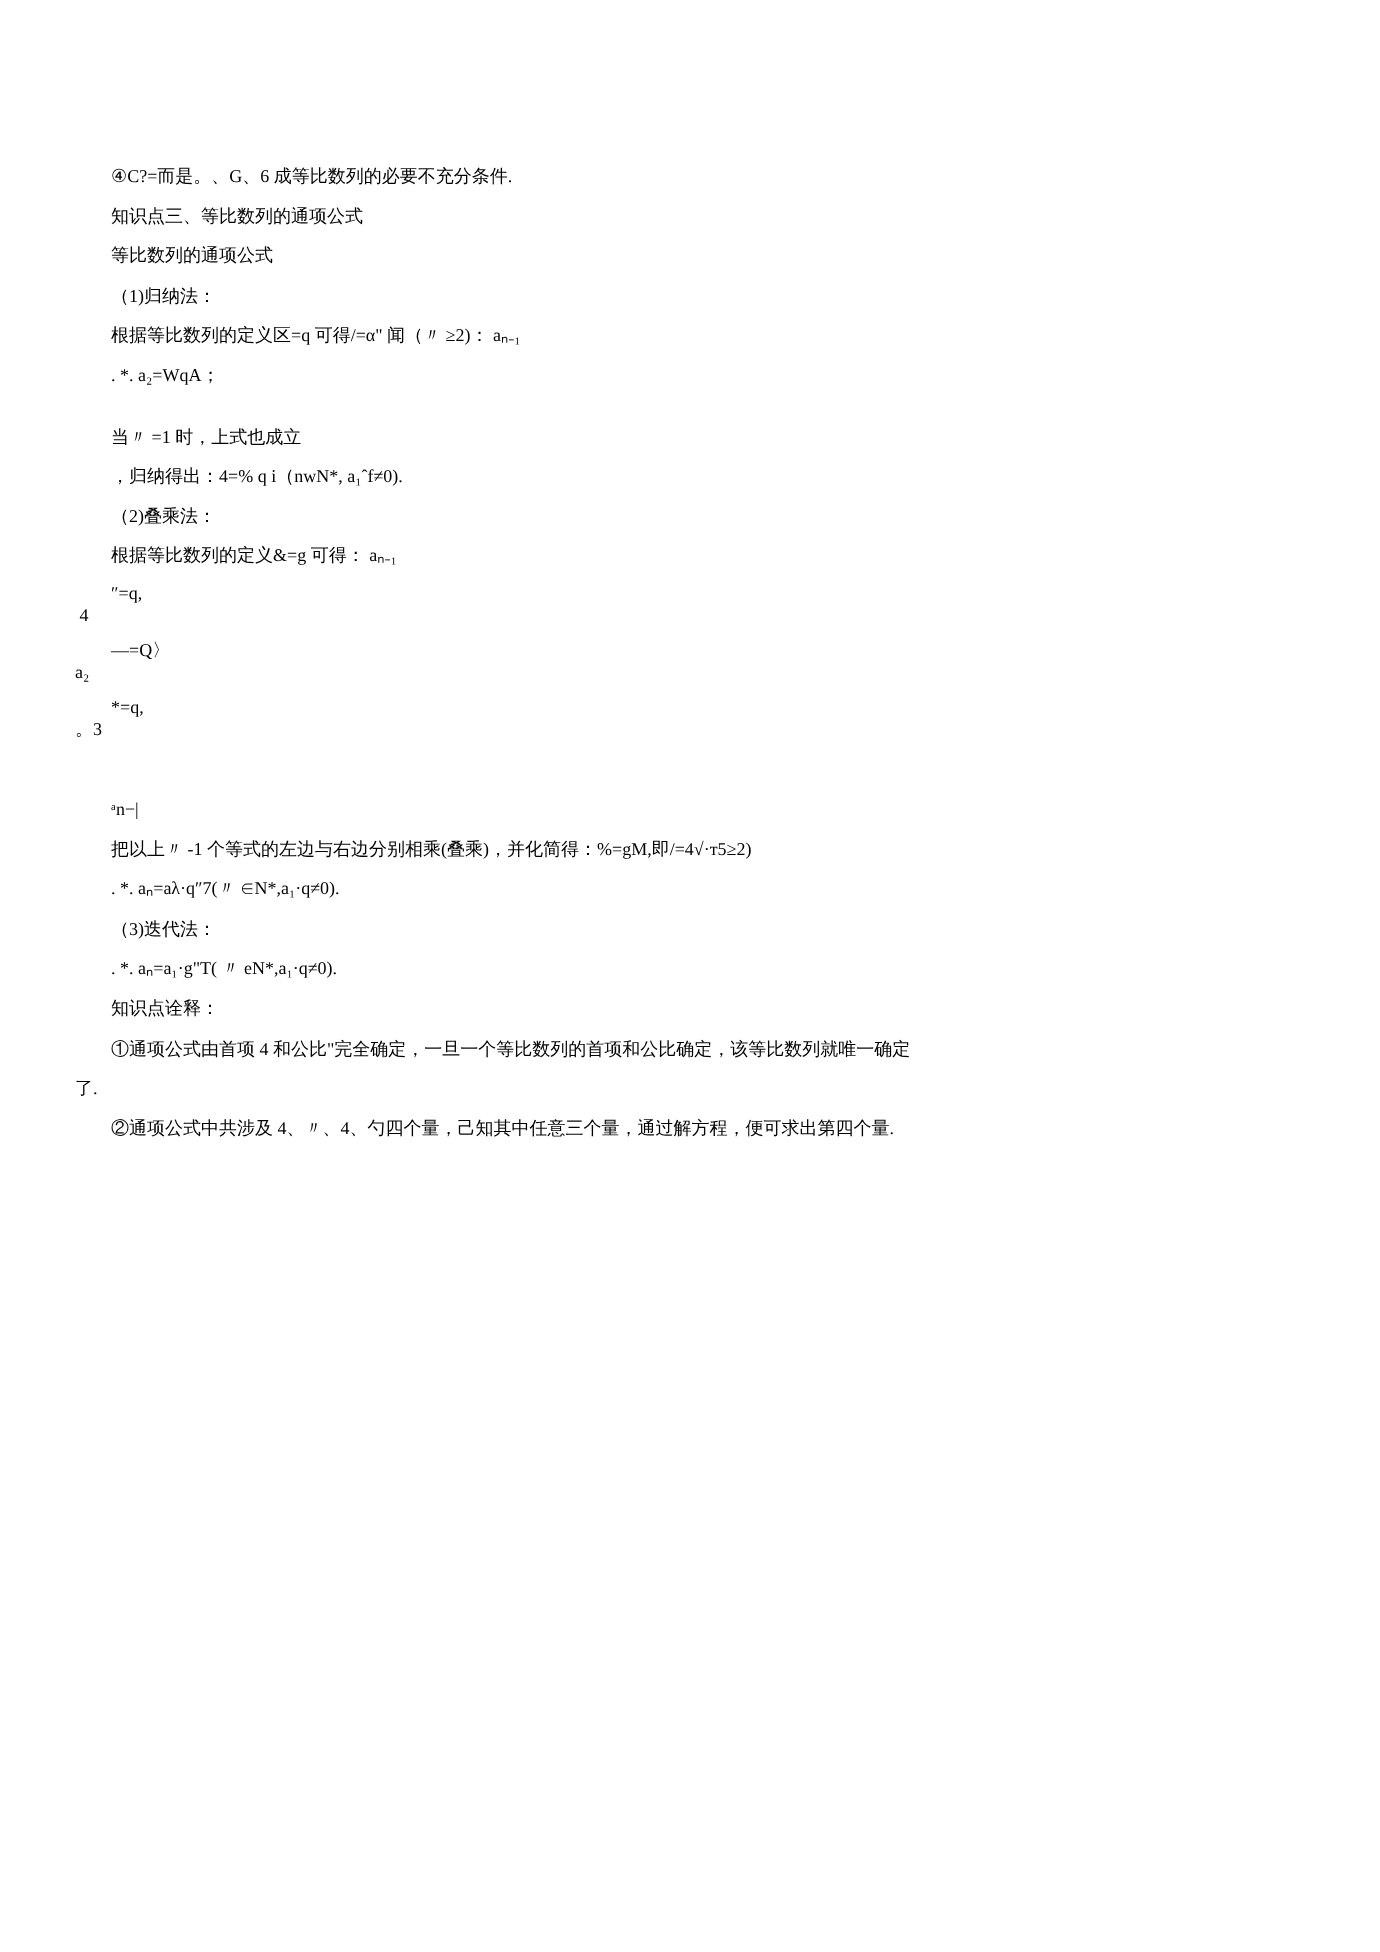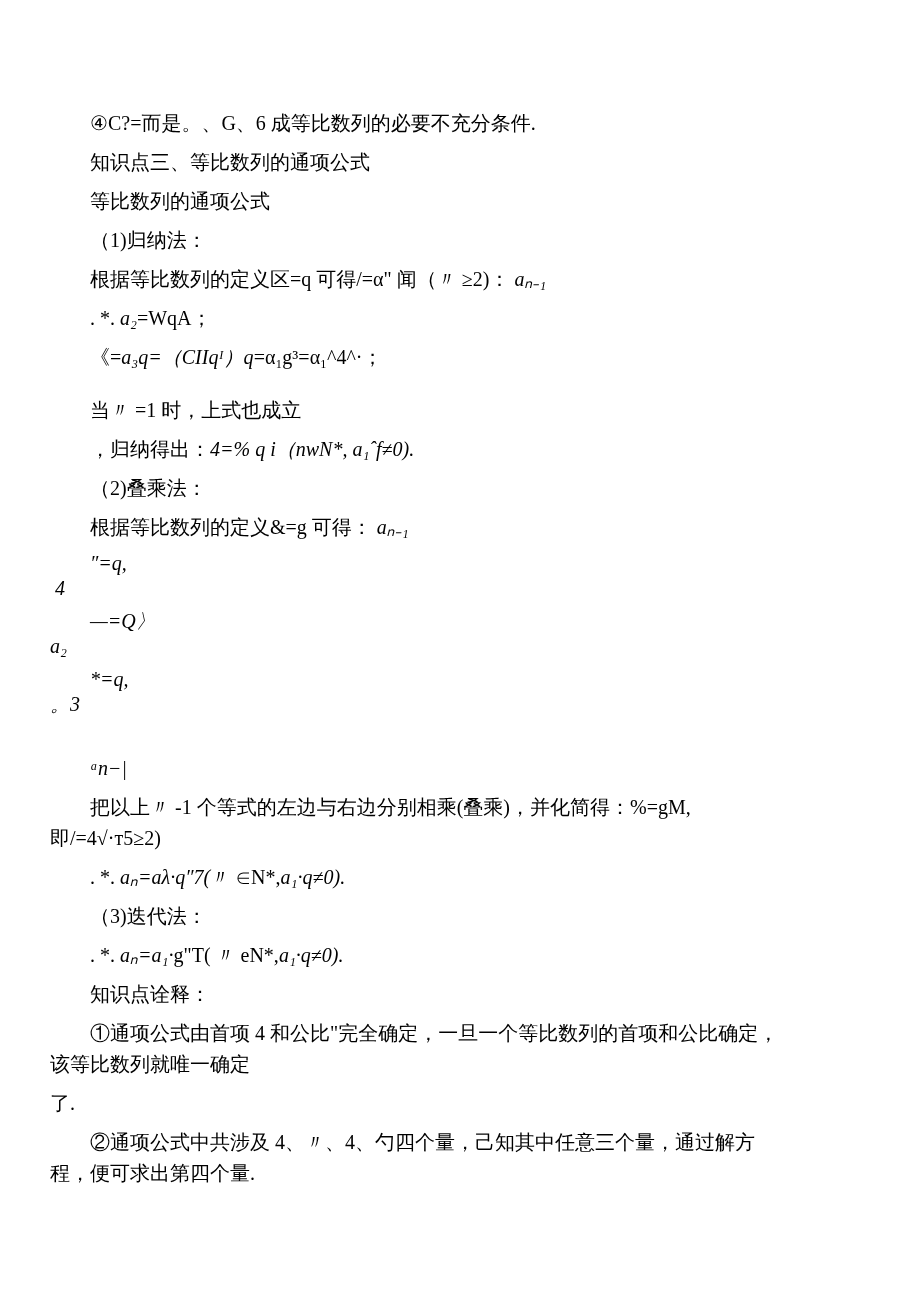--- a/index.html
+++ b/index.html
@@ -6,31 +6,31 @@
   html, body {
     width: 920px;
     background: #ffffff;
     font-family: "SimSun", "Songti SC", serif;
     color: #000000;
   }
   .page {
     width: 832px;
     min-height: 1301px;
     padding: 100px 50px 60px 50px;
-    font-size: 20px;
+    font-size: 12px;
     line-height: 1.55;
   }
   .indent {
     text-indent: 2em;
   }
   .no-indent {
     text-indent: 0;
   }
   p { margin: 8px 0; }
-  .ital { font-style: italic; }
+  .ital { }
   .tight { line-height: 1.25; }
   .sp-above { margin-top: 22px; }
 </style>
 </head>
 <body>
 
 <div class="page">
 
   <p class="indent">④C?=而是。、G、6 成等比数列的必要不充分条件.</p>
 
@@ -45,23 +45,20 @@
   <p class="indent">
     <span>根据等比数列的定义区=q 可得/=α" 闻（〃 ≥2)：</span>
     <span class="ital">aₙ₋₁</span>
   </p>
 
   <p class="indent">
     <span>. *. </span><span class="ital">a₂</span><span>=WqA；</span>
   </p>
 
 
-  <p class="indent">
-    <span>《=</span><span class="ital">a₃q=（CIIqᴵ）q</span><span>=α₁g³=α₁^4^·；</span>
-  </p>
 
   <p class="indent sp-above">当〃 =1 时，上式也成立</p>
 
   <p class="indent">
     <span>，归纳得出：</span><span class="ital">4=% q i（nwN*, a₁ˆf≠0).</span>
   </p>
 
   <p class="indent">（2)叠乘法：</p>
 
   <p class="indent">

